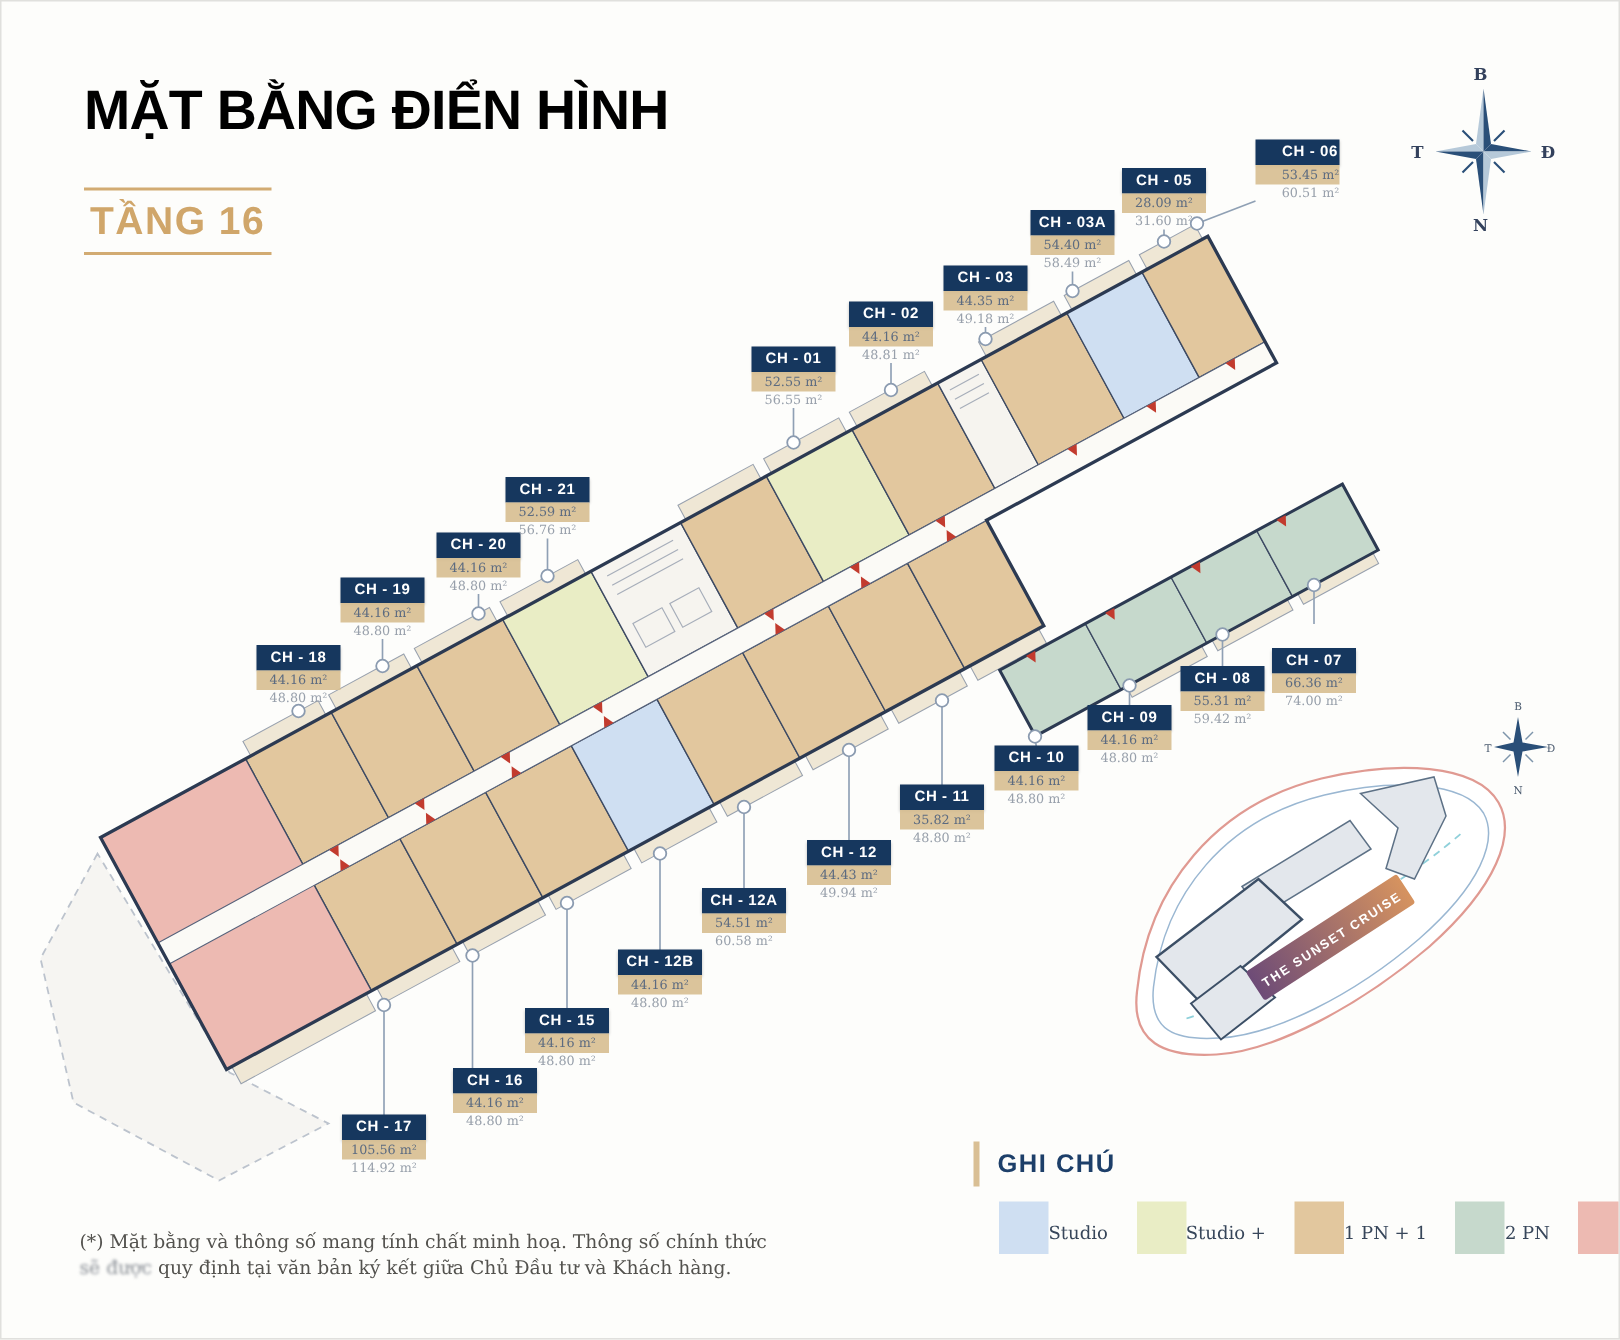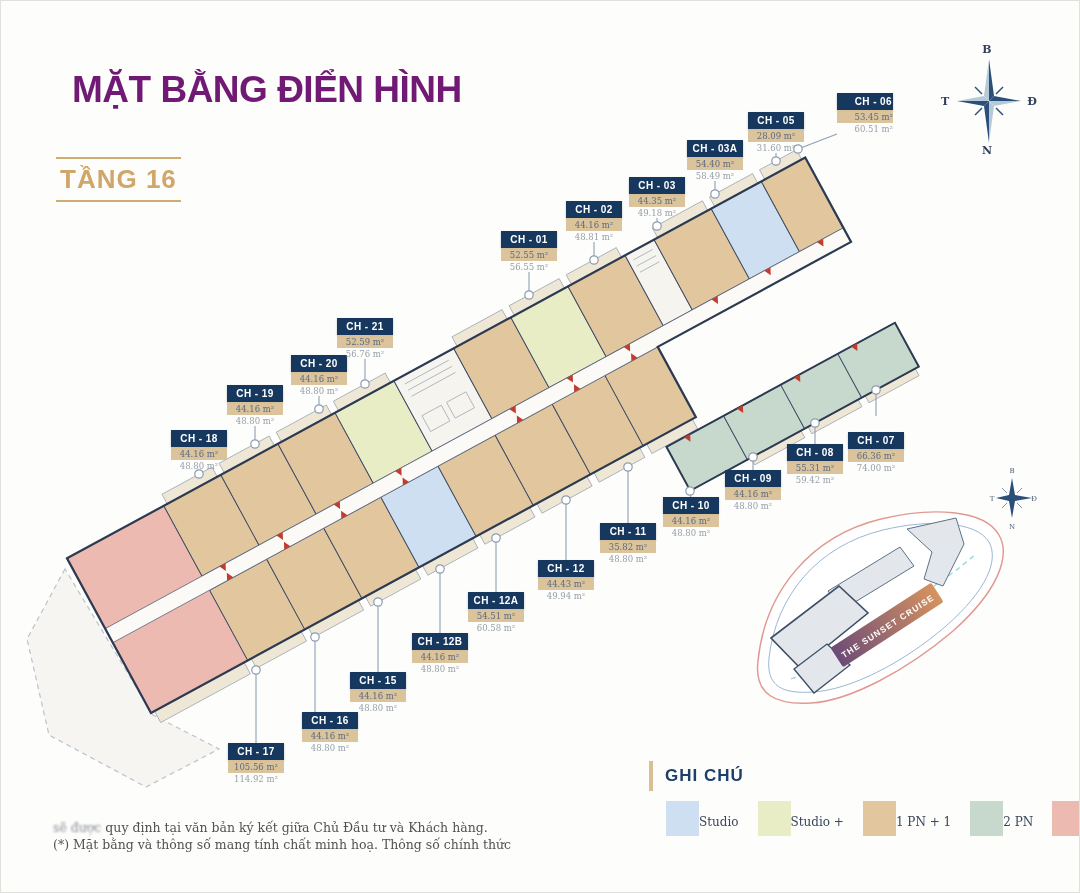--- a/index.html
+++ b/index.html
@@ -5,21 +5,21 @@
   html,body{margin:0;padding:0;background:#e6e6e3;}
   .page{position:relative;width:1080px;height:893px;background:#fdfdfb;overflow:hidden;
         font-family:"Liberation Sans",sans-serif;border:1px solid #e0e0dd;box-sizing:border-box;}
   svg{position:absolute;left:0;top:0;}
   #plan-svg{z-index:1;}
   #leader-svg{z-index:2;}
   .leader{stroke:#8fa0b4;stroke-width:1.1;}
   .anchor{fill:#ffffff;stroke:#8b9bb0;stroke-width:1.2;}
   
   .title-block{position:absolute;left:55px;top:52px;z-index:4;}
-  .title-block h1{margin:16px;font-size:37px;font-weight:800;color:#701a75;letter-spacing:-0.5px;}
+  .title-block h1{margin:0;font-size:37px;font-weight:800;color:#000000;letter-spacing:-0.5px;}
   .floor-tag{display:inline-block;margin-top:12px;font-size:26px;font-weight:800;color:#d0a66a;
              letter-spacing:1px;border-top:2px solid #d2ab72;border-bottom:2px solid #d2ab72;
              padding:5px 4px;}
   
   #labels-layer{position:absolute;inset:0;z-index:3;}
   .unit-label{position:absolute;width:56px;text-align:center;}
   .unit-label .tag{background:#16375e;color:#fff;font-size:10px;font-weight:bold;
                    letter-spacing:.4px;padding:3px 1px;box-shadow:0 1px 2px rgba(0,0,0,.25);}
   .unit-label .net{background:rgba(215,190,144,.9);color:#5c6b80;font-family:"DejaVu Serif",serif;
                    font-size:8.5px;padding:1.5px 0;}
@@ -409,17 +409,17 @@
         <div class="nb-texts">
           <div>Tên căn hộ</div>
           <div>Thông thủy</div>
           <div class="faint">Tim tường</div>
         </div>
       </div>
     </div>
   </div>
 
   <div class="note">
+    <div>(*) Mặt bằng và thông số mang tính chất minh hoạ. Thông số chính thức</div>
     <div><span class="smudged">sẽ được</span><span> quy định tại văn bản ký kết giữa Chủ Đầu tư và Khách hàng.</span></div>
-    <div>(*) Mặt bằng và thông số mang tính chất minh hoạ. Thông số chính thức</div>
   </div>
 
 </div>
 
 </body></html>

